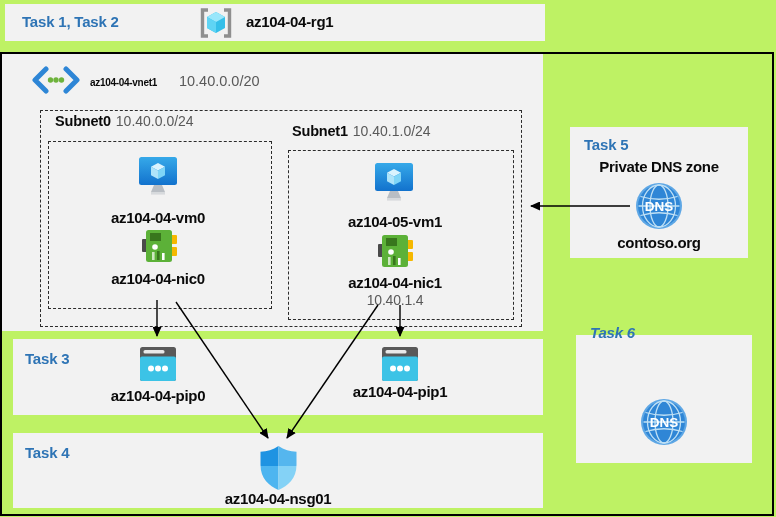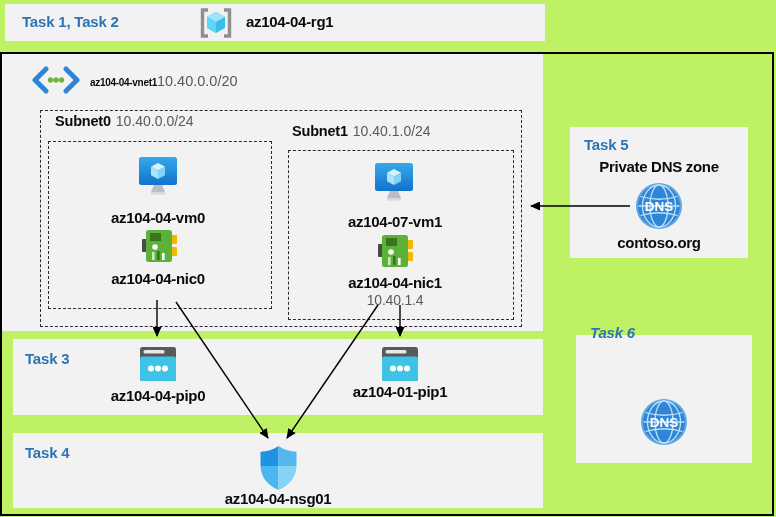--- a/index.html
+++ b/index.html
@@ -9,21 +9,21 @@
   }
   .abs{position:absolute;}
   .panel{background:var(--panel,#F2F2F2);}
   .task-label{color:var(--accent,#2E74B5);font-weight:bold;font-size:15px;letter-spacing:-0.2px;}
   .res-label{font-weight:bold;font-size:15px;color:#0a0a0a;letter-spacing:-0.3px;text-align:center;}
   .sub-label b{font-size:14.5px;color:#0a0a0a;letter-spacing:-0.2px;}
   .sub-label span{font-size:14px;color:#595959;margin-left:5px;}
   .ip-label{font-size:14px;color:#595959;text-align:center;letter-spacing:-0.2px;}
   .outer-box{border:2px solid #000;background:transparent;}
   .dashed{border:1.4px dashed #2b2b2b;background:transparent;}
-  .vnet-cidr{font-weight:normal;color:#595959;font-size:14.5px;margin-left:0;}
+  .vnet-cidr{font-weight:normal;color:#595959;font-size:14.5px;margin-left:22px;}
   svg{display:block;}
   .arrow-layer{pointer-events:none;z-index:6;}
 </style>
 </head>
 <body>
 
 <div class="page">
 
   <div class="abs panel" style="left:5px;top:4px;width:540px;height:37px;"></div>
   <div class="abs task-label" style="left:22px;top:13px;">Task 1, Task 2</div>
@@ -94,21 +94,21 @@
   <div class="abs res-label" style="left:58px;top:270px;width:200px;">az104-04-nic0</div>
 
   <svg class="abs" style="left:374px;top:162px;" width="40" height="42" viewBox="0 0 40 42">
     <rect x="1" y="1" width="38" height="28" rx="2.5" fill="url(#vmg)"></rect>
     <polygon points="20,7 27,10.8 20,14.6 13,10.8" fill="#d9f3fe"></polygon>
     <polygon points="13,10.8 20,14.6 20,23 13,19.2" fill="#aee4fa"></polygon>
     <polygon points="27,10.8 20,14.6 20,23 27,19.2" fill="#7fd5f7"></polygon>
     <polygon points="16,29 24,29 27,36 13,36" fill="#b9bec4"></polygon>
     <rect x="13" y="36" width="14" height="2.6" fill="#d7dadd"></rect>
   </svg>
-  <div class="abs res-label" style="left:295px;top:213px;width:200px;">az104-07-vm1</div>
+  <div class="abs res-label" style="left:295px;top:213px;width:200px;">az104-05-vm1</div>
 
   <svg class="abs" style="left:377px;top:233px;" width="37" height="36" viewBox="0 0 37 36">
     <rect x="1" y="11" width="6" height="13" rx="1" fill="#4a4a4a"></rect>
     <rect x="29" y="7" width="7" height="9" rx="1" fill="#f5b800"></rect>
     <rect x="29" y="19" width="7" height="9" rx="1" fill="#f5b800"></rect>
     <rect x="5" y="2" width="26" height="32" rx="2.5" fill="#5cb138"></rect>
     <rect x="9" y="5" width="11" height="8" fill="#38761d"></rect>
     <circle cx="14" cy="19" r="2.8" fill="#ffffff"></circle>
     <rect x="11" y="24" width="2.6" height="8" fill="#cfe8c2"></rect>
     <rect x="16" y="23" width="2.6" height="9" fill="#38761d"></rect>
@@ -131,21 +131,21 @@
   <div class="abs res-label" style="left:58px;top:387px;width:200px;">az104-04-pip0</div>
 
   <svg class="abs" style="left:382px;top:347px;" width="36" height="34" viewBox="0 0 36 34">
     <rect x="0" y="0" width="36" height="34" rx="2.5" fill="#595959"></rect>
     <rect x="3.5" y="3" width="21" height="3.6" rx="1.6" fill="#e9e9e9"></rect>
     <rect x="0" y="9.5" width="36" height="24.5" rx="2" fill="#3cc3e6"></rect>
     <circle cx="11" cy="21.5" r="3" fill="#ffffff"></circle>
     <circle cx="18" cy="21.5" r="3" fill="#ffffff"></circle>
     <circle cx="25" cy="21.5" r="3" fill="#ffffff"></circle>
   </svg>
-  <div class="abs res-label" style="left:300px;top:383px;width:200px;">az104-01-pip1</div>
+  <div class="abs res-label" style="left:300px;top:383px;width:200px;">az104-04-pip1</div>
 
   <div class="abs panel" style="left:13px;top:433px;width:530px;height:75px;"></div>
   <div class="abs task-label" style="left:25px;top:444px;">Task 4</div>
 
   <svg class="abs" style="left:260px;top:446px;" width="37" height="44" viewBox="0 0 37 44">
     <defs>
       <clipPath id="shieldClip">
         <path d="M18.5,0 C24,3.6 30,5.6 36.5,5.8 V19 C36.5,32.5 28,39.8 18.5,44 C9,39.8 0.5,32.5 0.5,19 V5.8 C7,5.6 13,3.6 18.5,0 Z"></path>
       </clipPath>
     </defs>

